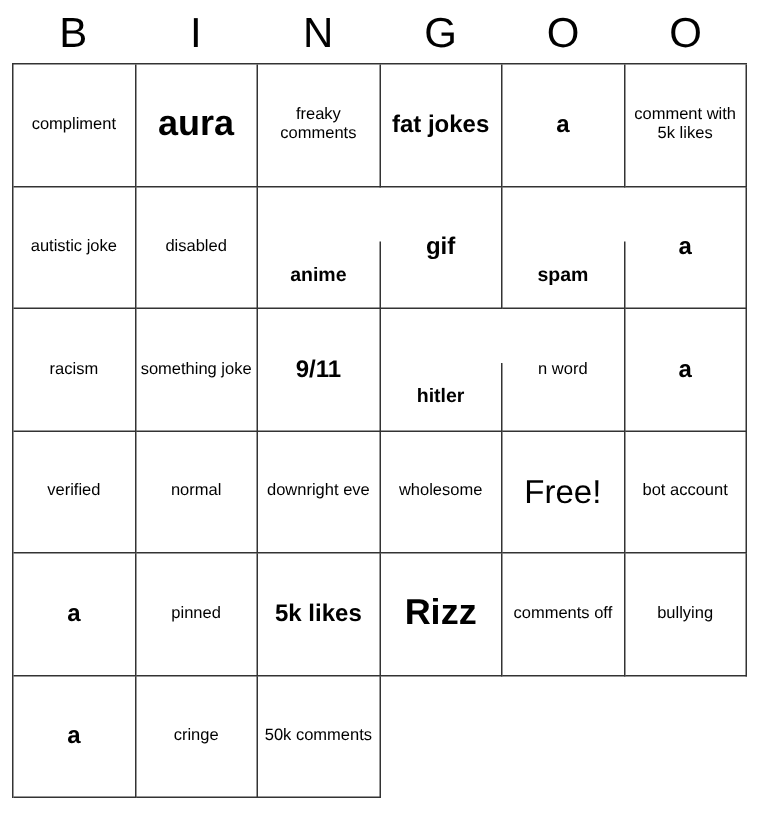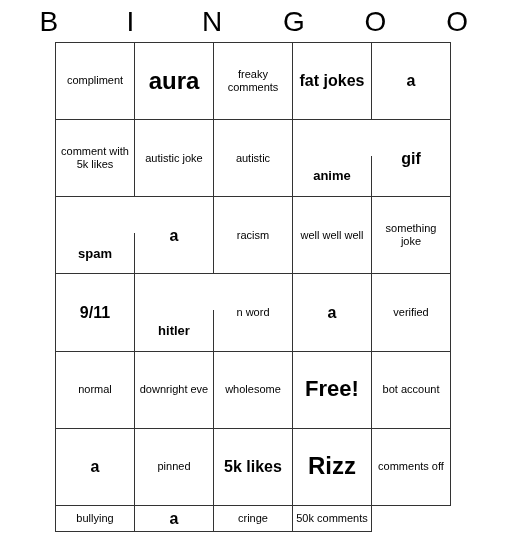--- a/index.html
+++ b/index.html
@@ -22,23 +22,23 @@
       padding: 6px 0 4px 0;
     }
     .title-letter {
       font-size: 28px;
       font-weight: normal;
       width: 74px;
       text-align: center;
     }
     #bingo-grid {
       display: grid;
-      grid-template-columns: repeat(5, 1fr);
+      grid-template-columns: repeat(6, 1fr);
       grid-template-rows: repeat(6, 1fr);
-      width: 396px;
+      width: 490px;
       height: 490px;
       border-left: 1.5px solid #333;
       border-top: 1.5px solid #333;
     }
     .cell {
       border-right: 1.5px solid #333;
       border-bottom: 1.5px solid #333;
       display: flex;
       align-items: center;
       justify-content: center;
@@ -55,21 +55,21 @@
       font-size: 16px;
       font-weight: bold;
     }
     .cell.medium-sm {
       font-size: 13px;
       font-weight: bold;
       margin-top: 36px;
     }
     .cell.free {
       font-size: 22px;
-      font-weight: bold;
+      font-weight: normal;
     }
   </style>
 </head>
 <body>
 
 <div id="bingo-title">
 <span class="title-letter">B</span>
     <span class="title-letter">I</span>
     <span class="title-letter">N</span>
     <span class="title-letter">G</span>
@@ -77,27 +77,26 @@
     <span class="title-letter">O</span>
   </div>
 <div id="bingo-grid">
 <div class="cell small">compliment</div>
     <div class="cell large">aura</div>
     <div class="cell small">freaky comments</div>
     <div class="cell medium">fat jokes</div>
     <div class="cell medium">a</div>
     <div class="cell small">comment with 5k likes</div>
     <div class="cell small">autistic joke</div>
-    <div class="cell small">autistic</div>
+    <div class="cell small">disabled</div>
     <div class="cell medium-sm">anime</div>
     <div class="cell medium">gif</div>
     <div class="cell medium-sm">spam</div>
     <div class="cell medium">a</div>
     <div class="cell small">racism</div>
-    <div class="cell small">well well well</div>
     <div class="cell small">something joke</div>
     <div class="cell medium">9/11</div>
     <div class="cell medium-sm">hitler</div>
     <div class="cell small">n word</div>
     <div class="cell medium">a</div>
     <div class="cell small">verified</div>
     <div class="cell small">normal</div>
     <div class="cell small">downright eve</div>
     <div class="cell small">wholesome</div>
     <div class="cell free">Free!</div>

